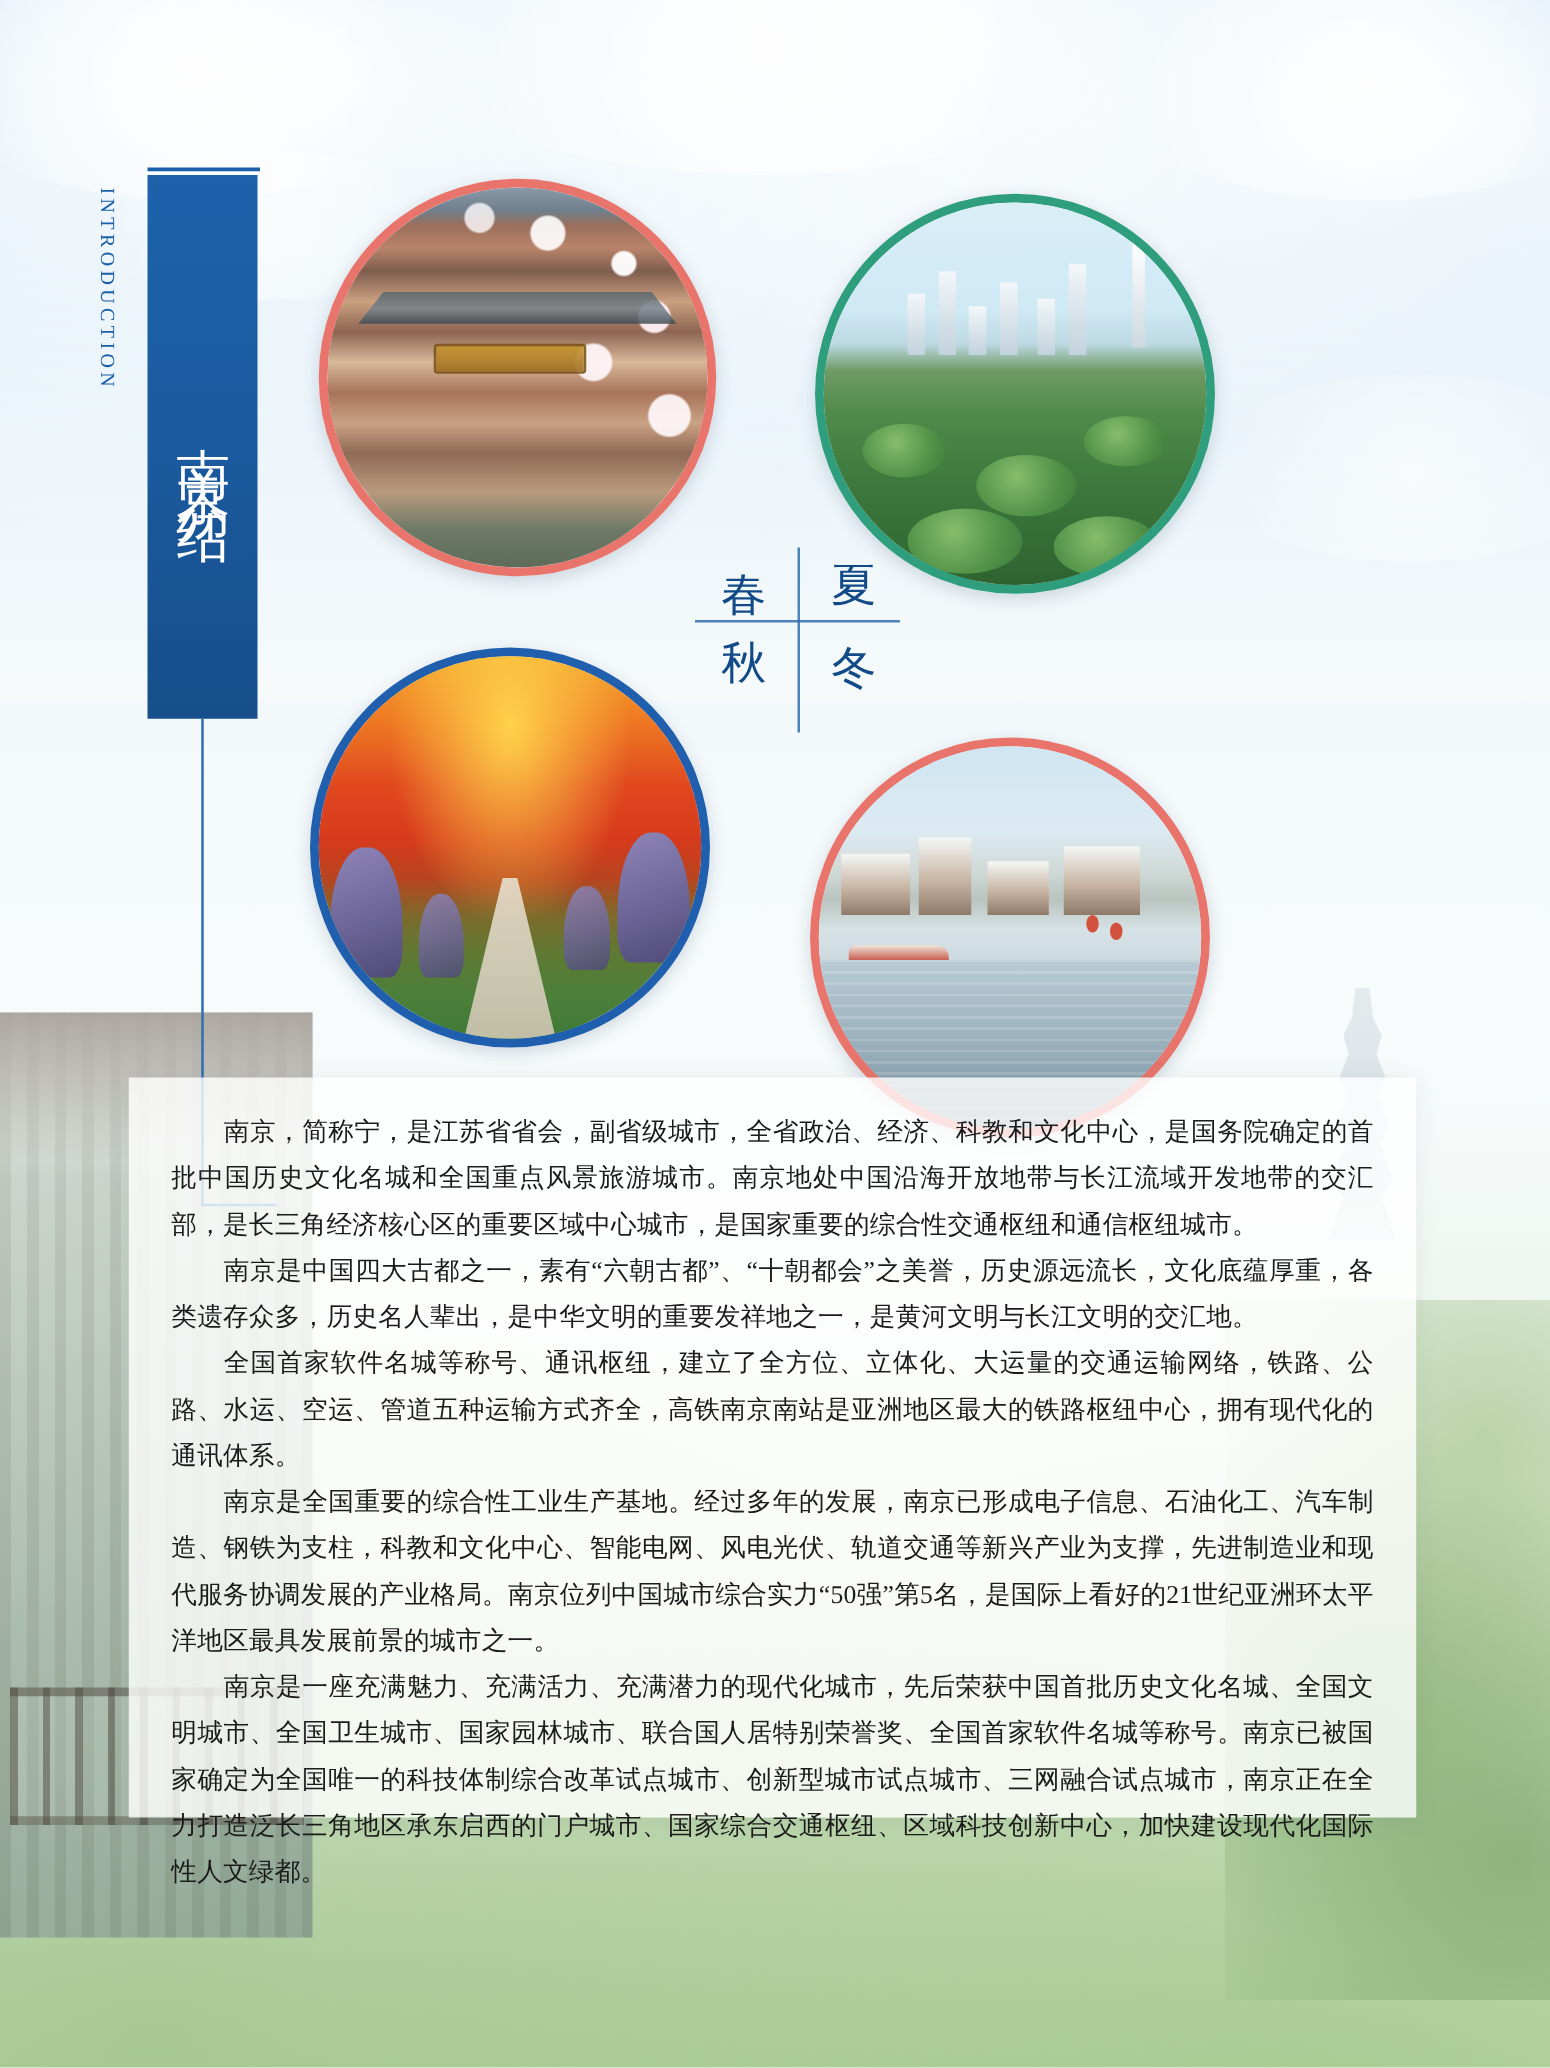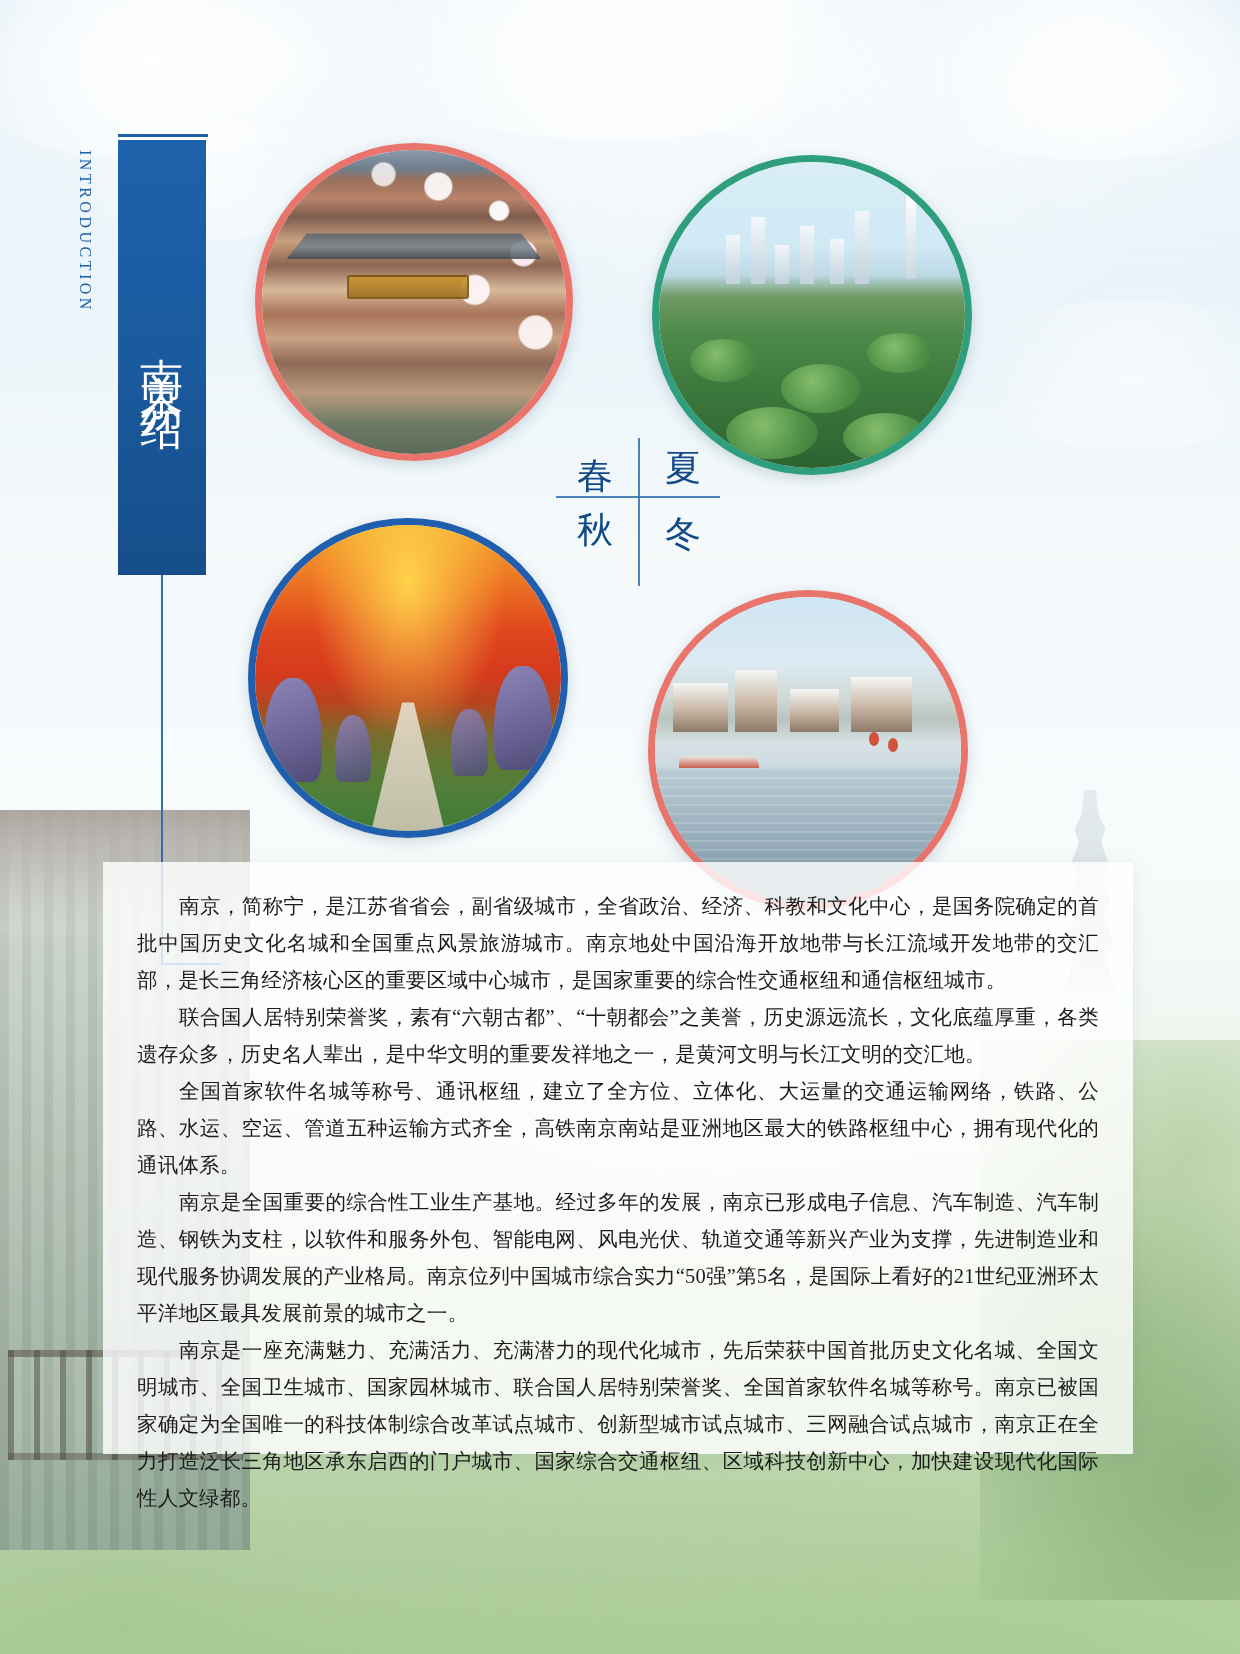--- a/index.html
+++ b/index.html
@@ -331,17 +331,17 @@
   <div class="hline"></div>
   <div class="vline"></div>
   <span class="s-spring">春</span>
   <span class="s-summer">夏</span>
   <span class="s-autumn">秋</span>
   <span class="s-winter">冬</span>
 </div>
 
 <div class="text-card">
   <p>南京，简称宁，是江苏省省会，副省级城市，全省政治、经济、科教和文化中心，是国务院确定的首批中国历史文化名城和全国重点风景旅游城市。南京地处中国沿海开放地带与长江流域开发地带的交汇部，是长三角经济核心区的重要区域中心城市，是国家重要的综合性交通枢纽和通信枢纽城市。</p>
-  <p>联合国人居特别荣誉奖，素有“六朝古都”、“十朝都会”之美誉，历史源远流长，文化底蕴厚重，各类遗存众多，历史名人辈出，是中华文明的重要发祥地之一，是黄河文明与长江文明的交汇地。</p>
+  <p>南京是中国四大古都之一，素有“六朝古都”、“十朝都会”之美誉，历史源远流长，文化底蕴厚重，各类遗存众多，历史名人辈出，是中华文明的重要发祥地之一，是黄河文明与长江文明的交汇地。</p>
   <p>全国首家软件名城等称号、通讯枢纽，建立了全方位、立体化、大运量的交通运输网络，铁路、公路、水运、空运、管道五种运输方式齐全，高铁南京南站是亚洲地区最大的铁路枢纽中心，拥有现代化的通讯体系。</p>
-  <p>南京是全国重要的综合性工业生产基地。经过多年的发展，南京已形成电子信息、汽车制造、汽车制造、钢铁为支柱，以软件和服务外包、智能电网、风电光伏、轨道交通等新兴产业为支撑，先进制造业和现代服务协调发展的产业格局。南京位列中国城市综合实力“50强”第5名，是国际上看好的21世纪亚洲环太平洋地区最具发展前景的城市之一。</p>
+  <p>南京是全国重要的综合性工业生产基地。经过多年的发展，南京已形成电子信息、石油化工、汽车制造、钢铁为支柱，科教和文化中心、智能电网、风电光伏、轨道交通等新兴产业为支撑，先进制造业和现代服务协调发展的产业格局。南京位列中国城市综合实力“50强”第5名，是国际上看好的21世纪亚洲环太平洋地区最具发展前景的城市之一。</p>
   <p>南京是一座充满魅力、充满活力、充满潜力的现代化城市，先后荣获中国首批历史文化名城、全国文明城市、全国卫生城市、国家园林城市、联合国人居特别荣誉奖、全国首家软件名城等称号。南京已被国家确定为全国唯一的科技体制综合改革试点城市、创新型城市试点城市、三网融合试点城市，南京正在全力打造泛长三角地区承东启西的门户城市、国家综合交通枢纽、区域科技创新中心，加快建设现代化国际性人文绿都。</p>
 </div>
 
 </body></html>

